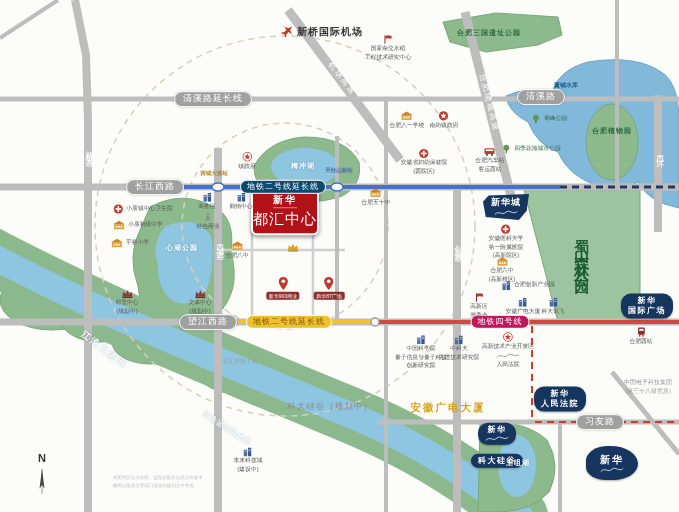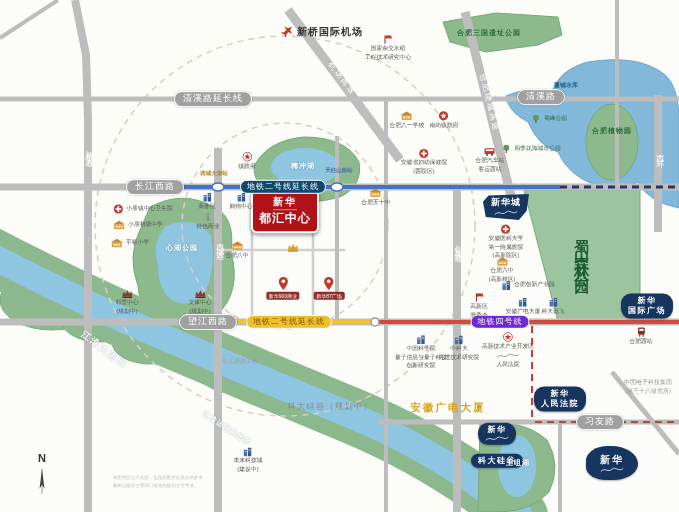--- a/index.html
+++ b/index.html
@@ -24,39 +24,39 @@
 
   #labels{position:absolute;left:0;top:0;width:100%;height:100%;z-index:5;}
   .item{position:absolute;display:flex;flex-direction:column;align-items:center;gap:1px;white-space:nowrap;}
   .item.row{flex-direction:row;gap:3px;}
   .item .ic{display:flex;align-items:center;justify-content:center;}
   .item .lbl{font-size:5.8px;line-height:1.3;color:#555;text-align:center;}
   .t-title .lbl{font-size:32px;font-weight:900;color:#c0281d;letter-spacing:5px;text-shadow:1px 1px 0 #e8c8c2;}
   .t-road .lbl{font-size:9px;color:#fff;background:#a0a0a0;border:1.2px solid #fff;border-radius:9px;padding:1px 8px;letter-spacing:1px;box-shadow:0 0 2px rgba(0,0,0,.25);}
   .t-mblue .lbl{font-size:8px;color:#fff;background:#0c4a6e;border:1px solid #fff;border-radius:8px;padding:1px 6px;letter-spacing:1px;}
   .t-myellow .lbl{font-size:8px;color:#7a5500;background:#eec02f;border:1px solid #fff;border-radius:8px;padding:1px 6px;letter-spacing:1px;}
-  .t-mred .lbl{font-size:8px;color:#fff;background:#6d28d9;border:1px solid #fff;border-radius:8px;padding:1px 6px;letter-spacing:1px;}
+  .t-mred .lbl{font-size:8px;color:#fff;background:#be185d;border:1px solid #fff;border-radius:8px;padding:1px 6px;letter-spacing:1px;}
   .t-vroad .lbl{writing-mode:vertical-rl;font-size:8px;color:#fff;letter-spacing:3px;}
   .t-droad .lbl{font-size:8px;color:#fff;letter-spacing:2px;}
   .t-station .lbl{font-size:5.5px;font-weight:bold;}
   .t-poi .lbl{font-size:5.8px;color:#555;}
   .t-poi.greenlbl .lbl{color:#2e6b3e;}
   .t-poi.big .lbl{font-size:10px;font-weight:bold;color:#333;letter-spacing:1px;}
   .t-text .lbl{font-size:6px;color:#9a9a9a;}
   .t-text.big2 .lbl{font-size:8.5px;color:#8a8a8a;letter-spacing:1px;}
   .t-text.blue .lbl{color:#1b5d8e;font-weight:bold;}
   .t-gold .lbl{font-size:10.5px;font-weight:bold;color:#d9a520;letter-spacing:2px;}
   .t-water .lbl{font-size:7px;font-weight:bold;color:#fff;letter-spacing:1px;text-shadow:0 0 2px rgba(0,60,90,.4);}
   .t-water.big .lbl{font-size:9px;letter-spacing:2px;}
   .t-green .lbl{font-size:7px;font-weight:bold;color:#2e6b3e;letter-spacing:1px;}
   .t-forest .lbl{writing-mode:vertical-rl;font-size:15px;font-weight:bold;color:#1d5c33;letter-spacing:8px;}
   .t-project{width:60px;background:#b01217;border:2px solid #fff;border-radius:6px;box-shadow:0 1px 4px rgba(0,0,0,.45);padding:4px 2px;gap:0;}
   .t-project .lbl{color:#fff;}
   .t-project .lbl:first-child{font-size:10px;font-weight:bold;letter-spacing:2px;border-bottom:1px solid rgba(255,255,255,.5);padding-bottom:1px;margin-bottom:1px;}
-  .t-project .lbl:last-child{font-size:12px;font-weight:700;letter-spacing:1px;}
+  .t-project .lbl:last-child{font-size:15px;font-weight:400;letter-spacing:1px;}
   .t-navy{background:#16355f;border-radius:10px;padding:2px 7px;gap:0;box-shadow:0 1px 2px rgba(0,0,0,.3);}
   .t-navy .lbl{font-size:8px;font-weight:bold;color:#fff;letter-spacing:1.5px;}
   .t-navyflag{background:#16355f;width:46px;height:26px;clip-path:polygon(0% 30%,12% 6%,100% 0%,95% 64%,78% 100%,6% 88%);justify-content:center;gap:0;}
   .t-navyflag .lbl{font-size:9px;font-weight:bold;color:#fff;letter-spacing:1px;}
   .t-navyblob{background:#16355f;width:52px;height:34px;border-radius:45% 55% 50% 40%;justify-content:center;gap:0;box-shadow:0 1px 2px rgba(0,0,0,.3);}
   .t-navyblob .lbl{font-size:10px;font-weight:bold;color:#fff;letter-spacing:2px;}
   .t-pinlbl .lbl{font-size:5px;color:#fff;background:#8e2f2b;border-radius:2px;padding:.5px 2.5px;}
   .t-compass .lbl{font-size:11px;font-weight:bold;color:#333;}
   .t-disc{align-items:flex-start;}
   .t-disc .lbl{font-size:4.5px;color:#c2c2c2;text-align:left;line-height:1.6;}

